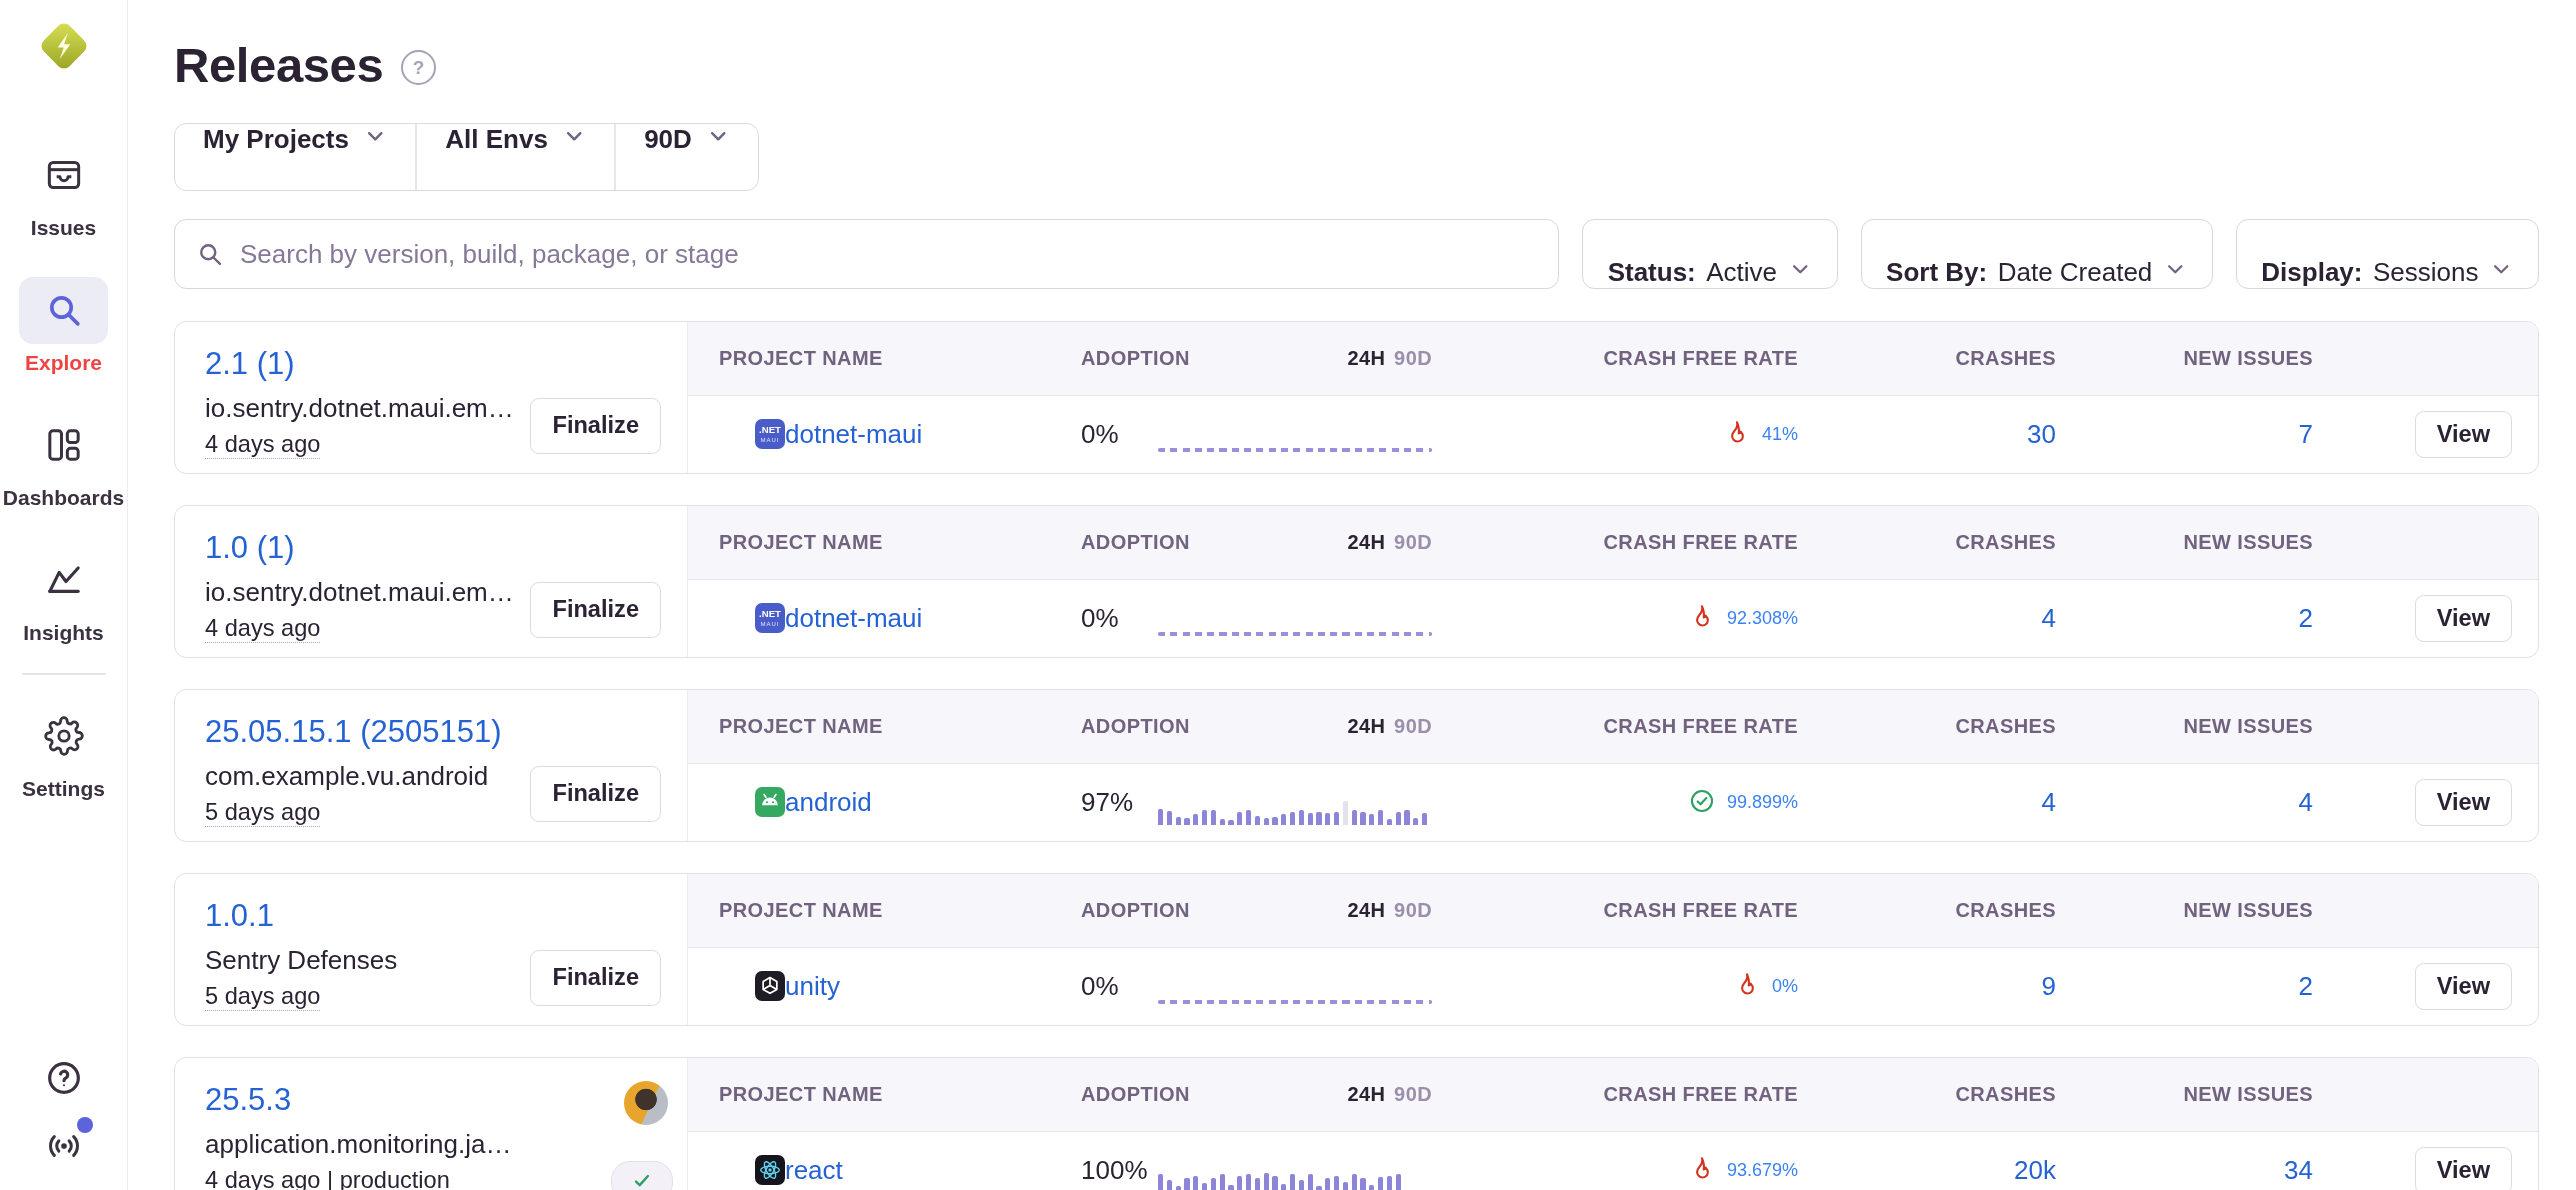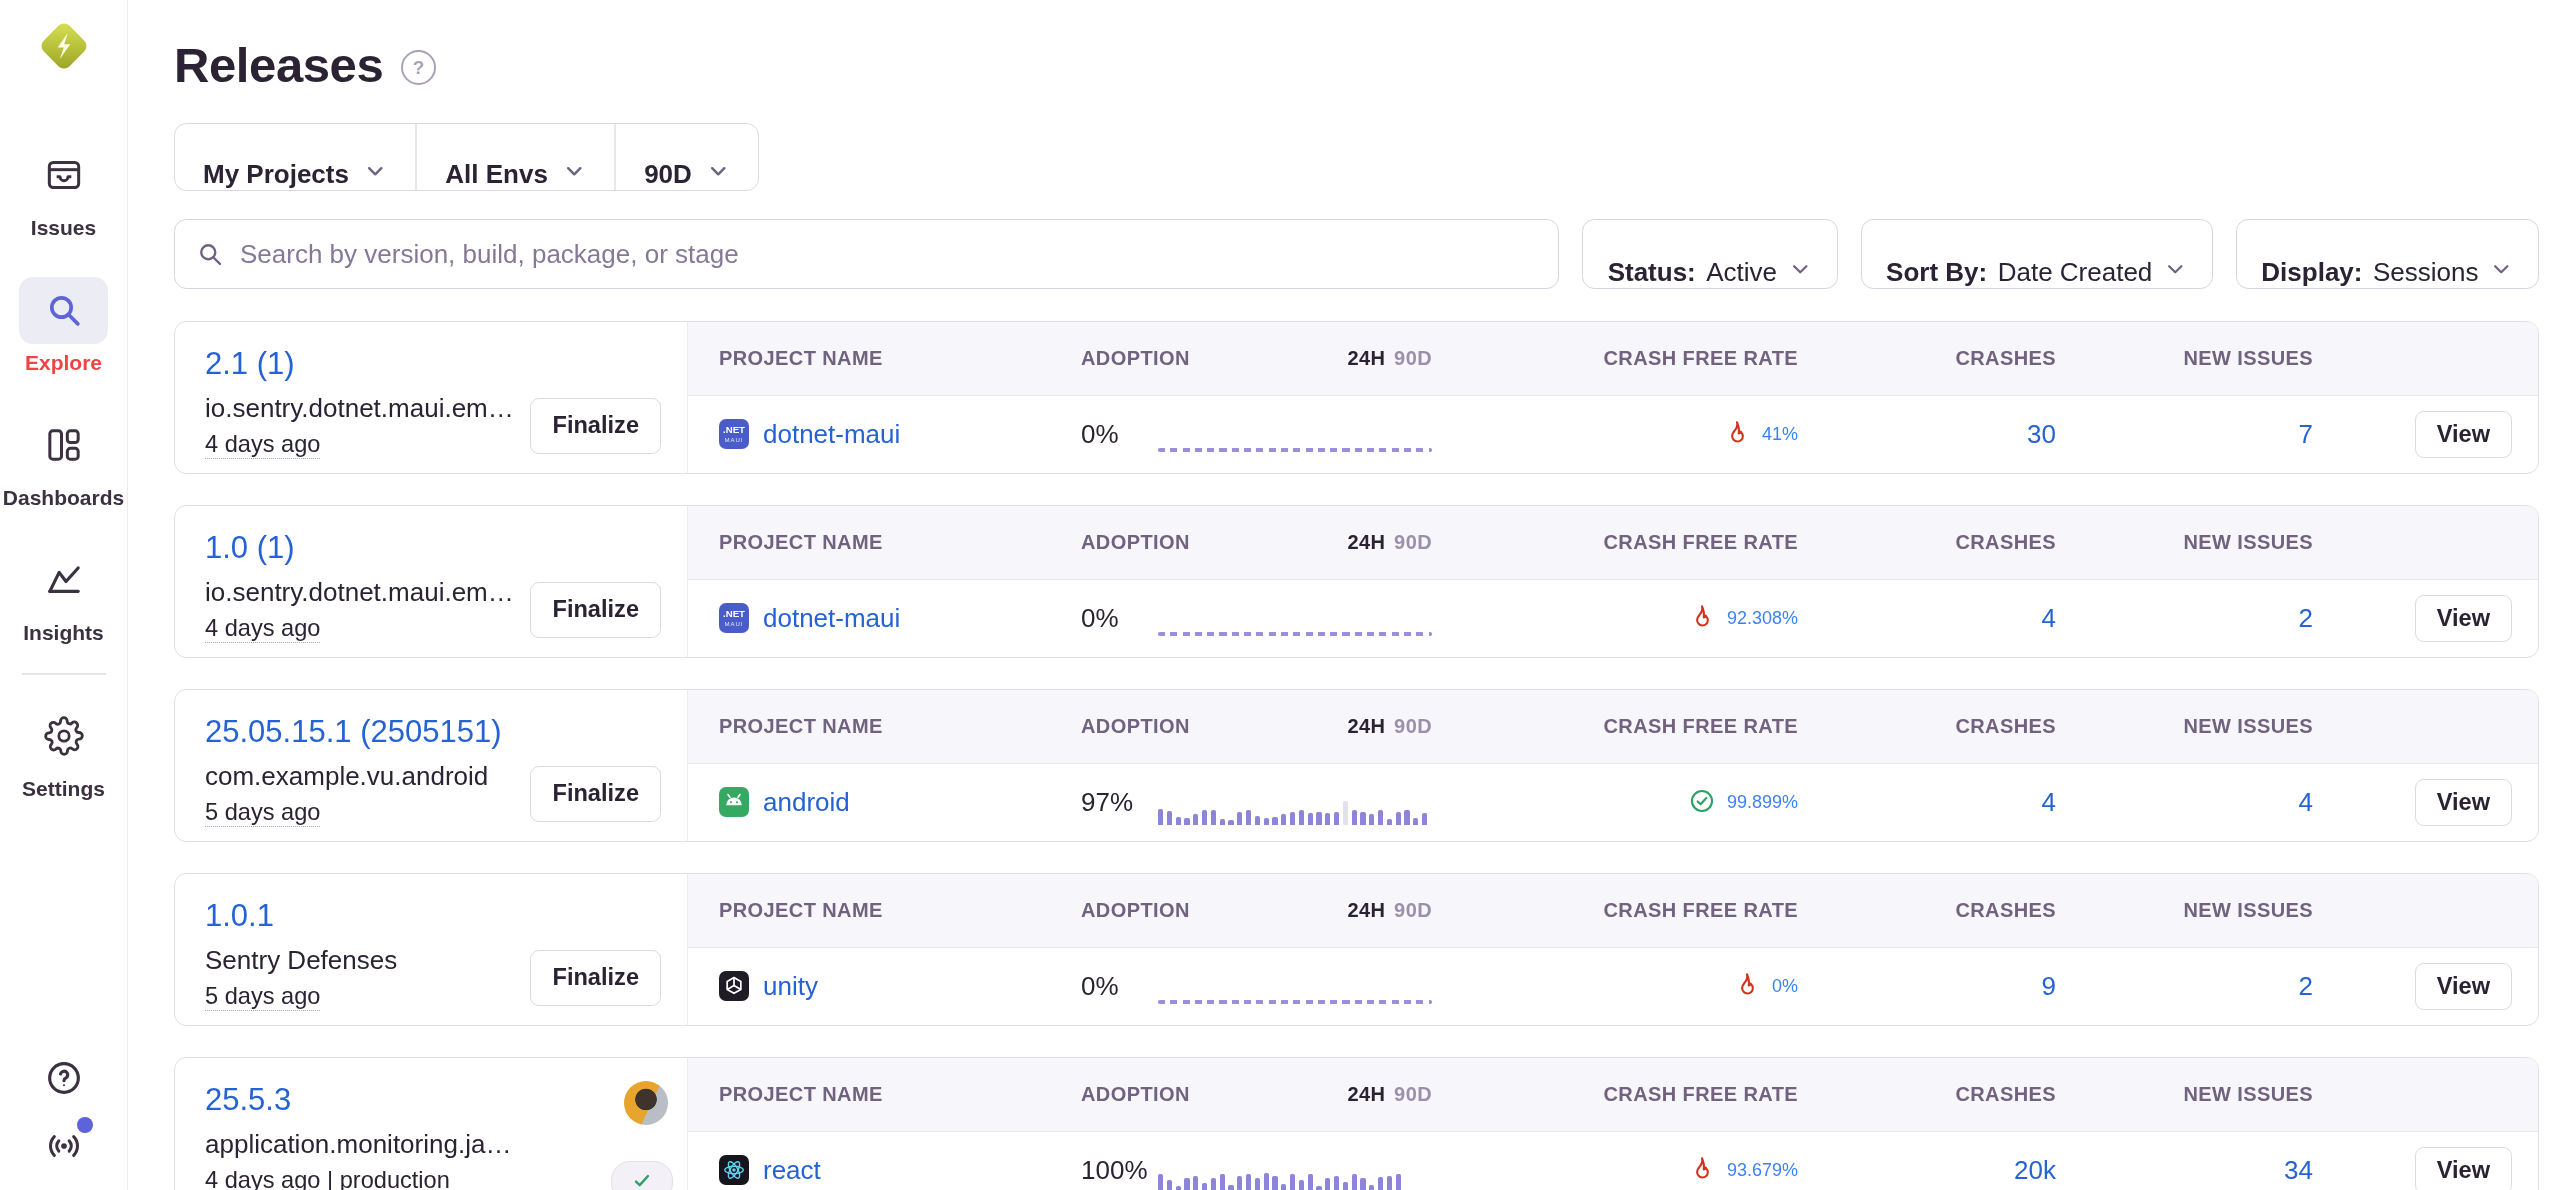--- a/index.html
+++ b/index.html
@@ -24,21 +24,21 @@
   .foot-icon svg{width:40px;height:40px;}
   .notif-dot{position:absolute;top:-7px;right:-7px;width:15.8px;height:15.8px;border-radius:50%;background:#5d63d9;}
 
   
   main{flex:1;padding:30px 37px 0 46px;box-sizing:border-box;}
   .title-row{display:flex;align-items:center;gap:17.5px;margin-top:7px;}
   .page-title{font-size:49px;font-weight:700;color:#2b2233;letter-spacing:-0.4px;}
   .help-bubble{width:31.5px;height:31.5px;border-radius:50%;border:2.2px solid #aaa1b5;color:#aaa1b5;display:flex;align-items:center;justify-content:center;font-size:19px;font-weight:700;margin-top:5.3px;}
 
   .filter-group{margin-top:30px;display:inline-flex;align-items:stretch;height:68px;border:1.8px solid #dcd8e4;border-radius:12.3px;background:#fff;box-sizing:border-box;}
-  .filter-item{display:flex;align-items:flex-end;gap:14px;padding:0 28px;font-size:26px;font-weight:700;color:#2b2233;cursor:pointer;}
+  .filter-item{display:flex;align-items:flex-start;gap:14px;padding:0 28px;font-size:26px;font-weight:700;color:#2b2233;cursor:pointer;}
   .filter-sep{width:1.8px;background:#e8e5ec;margin:0;}
 
   .chev svg{width:24.5px;height:24.5px;stroke:#71627f;}
 
   .control-row{margin-top:28px;display:flex;gap:23px;height:70px;}
   .search-box{flex:1;border:1.8px solid #d9d4e2;border-radius:12.3px;display:flex;align-items:center;gap:14px;padding:0 21px;box-sizing:border-box;background:#fff;}
   .search-box svg{width:28px;height:28px;stroke:#71627f;flex:0 0 auto;}
   .search-box input{border:none;outline:none;flex:1;font-size:26px;font-family:"Liberation Sans",sans-serif;color:#2b2233;background:transparent;}
   .search-box input::placeholder{color:#857898;}
   .drop-btn{border:1.8px solid #d9d4e2;border-radius:12.3px;background:#fff;display:flex;align-items:flex-end;gap:10.5px;padding:0 24.5px;font-size:26px;cursor:pointer;font-family:"Liberation Sans",sans-serif;}
@@ -65,21 +65,21 @@
 
   .card-table{flex:1;display:flex;flex-direction:column;justify-content:center;}
   .tgrid{display:grid;grid-template-columns:362px 351px 423px 201px 257px 1fr;align-items:center;padding-left:31px;box-sizing:border-box;}
   .thead{height:74px;flex:0 0 74px;background:#f7f6fa;border-bottom:1.8px solid #e9e6ee;font-size:20px;font-weight:700;color:#71627f;letter-spacing:0.4px;}
   .th-chartgroup{display:flex;justify-content:space-between;align-items:center;}
   .th-24h{color:#2b2233;}
   .th-90d{color:#9b8fab;margin-left:8.8px;}
   .th-right{text-align:right;}
   .th-crashfree{text-align:right;padding-right:57px;}
   .trow{flex:1;}
-  .proj-cell{display:flex;align-items:center;gap:14px;}
+  .proj-cell{display:flex;align-items:center;margin-left:36px;}
   .pname{font-size:26px;color:#2562d4;cursor:pointer;}
   .adopt-cell{position:relative;height:100%;display:flex;align-items:center;}
   .adopt-val{font-size:26px;color:#2b2233;}
   .spark{position:absolute;right:0;bottom:15.8px;width:274px;height:28px;display:flex;align-items:flex-end;gap:3.5px;}
   .spark .bar{width:5.3px;border-radius:1.8px 1.8px 0 0;background:#8d85d8;flex:0 0 auto;}
   .spark .bar.hl{background:#e3e1e9;}
   .dashline{position:absolute;right:0;bottom:21px;width:274px;height:3.5px;border-radius:1.8px;
     background:repeating-linear-gradient(90deg,#9a8fdb 0 7px,transparent 7px 12.3px);}
   .crash-cell{display:flex;justify-content:flex-end;align-items:center;gap:10.5px;padding-right:57px;}
   .crash-cell svg{width:28px;height:28px;flex:0 0 auto;}

